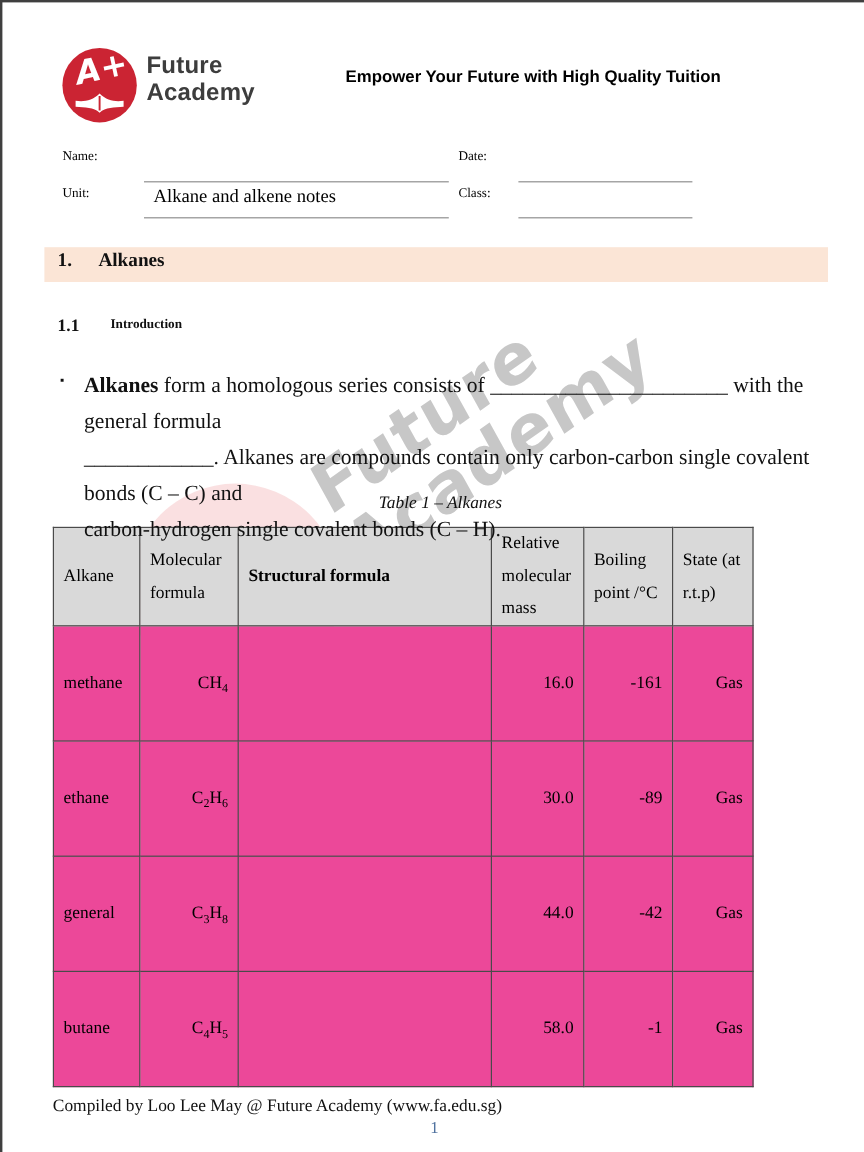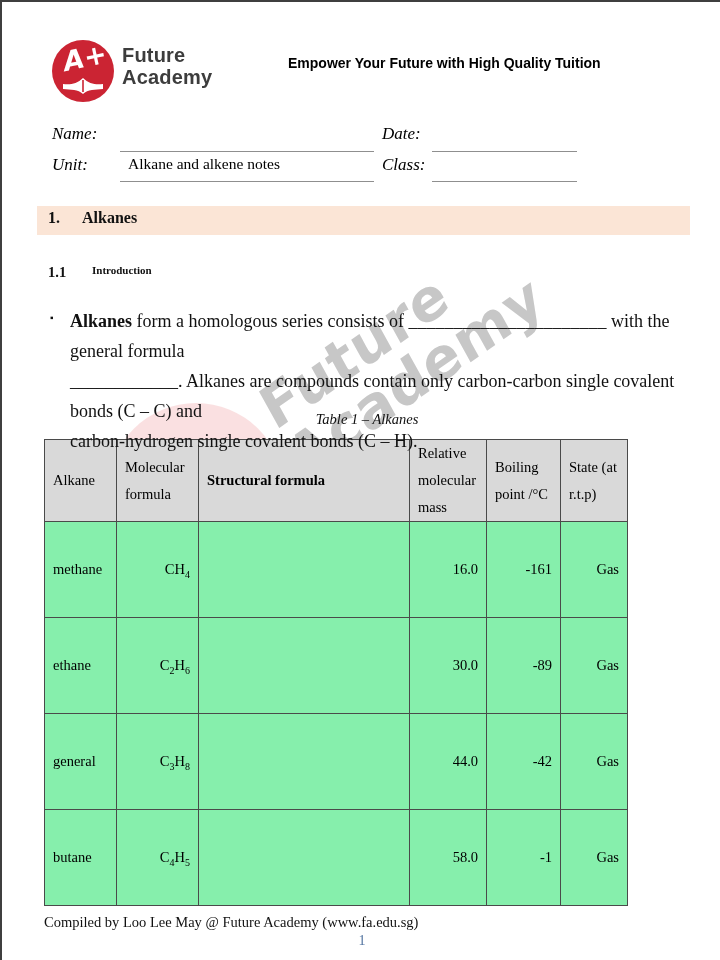--- a/index.html
+++ b/index.html
@@ -28,21 +28,21 @@
               font-size:27px;transform:rotate(-12deg);}
   .logo-book{position:absolute;left:9px;bottom:7px;}
   .brand{left:120px;top:42px;z-index:2;font-family:"Liberation Sans",sans-serif;
          font-weight:bold;color:#3d3d3d;font-size:20px;line-height:22px;
          letter-spacing:0.2px;}
   .tagline{left:286px;top:53px;width:330px;z-index:2;text-align:left;
            font-family:"Liberation Sans",sans-serif;font-weight:bold;
            font-size:14px;color:#000;}
 
   
-  .field-label{font-size:17px;color:#000;z-index:2;font-style:italic;}
+  .field-label{font-size:11px;color:#000;z-index:2;}
   .field-value{font-size:15.5px;color:#000;z-index:2;}
   .field-line{border-bottom:1px solid #8f8f8f;z-index:2;}
 
   
   .band{left:35px;top:204px;width:653px;height:29px;z-index:1;}
   .band-num{left:46px;top:207px;font-weight:bold;font-size:16px;z-index:2;}
   .band-title{left:80px;top:207px;font-weight:bold;font-size:16px;z-index:2;}
   .sub-num{left:46px;top:262px;font-weight:bold;font-size:14.5px;z-index:2;}
   .sub-title{left:90px;top:262px;font-weight:bold;font-size:11px;z-index:2;}
 
@@ -50,21 +50,21 @@
   .bullet-marker{left:48px;top:310px;font-size:10px;z-index:2;}
   .bullet-par{left:68px;top:304px;width:624px;font-size:18px;line-height:30px;z-index:2;}
   .bullet-par b{font-weight:bold;}
 
   
   .caption{left:42px;top:409px;width:646px;text-align:center;font-style:italic;
            font-size:14.5px;z-index:2;}
   .doc-table{position:absolute;left:42px;top:437px;z-index:1;border-collapse:collapse;
              table-layout:fixed;font-size:14.5px;color:#000;}
   .doc-table th,.doc-table td{border:1px solid #4a4a4a;padding:0 8px;
-             font-weight:normal;vertical-align:middle;background:#86efac;}
+             font-weight:normal;vertical-align:middle;background:#ec4899;}
   .doc-table thead th{background:#d9d9d9;text-align:left;line-height:27px;}
   .doc-table thead th.c2{font-weight:bold;}
   .doc-table thead tr{height:80px;}
   .doc-table tbody tr{height:96px;}
   .doc-table tbody td{text-align:right;}
   .doc-table tbody td.c0{text-align:left;}
   .doc-table sub{font-size:10px;line-height:0;}
 
   
   .compiled{left:42px;top:912px;font-size:14.5px;z-index:2;}

